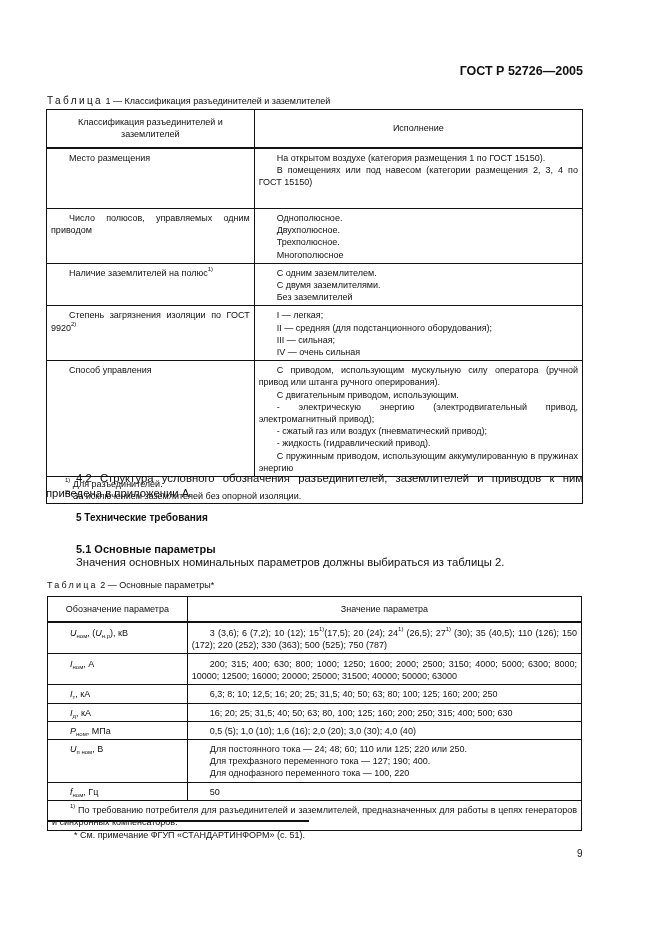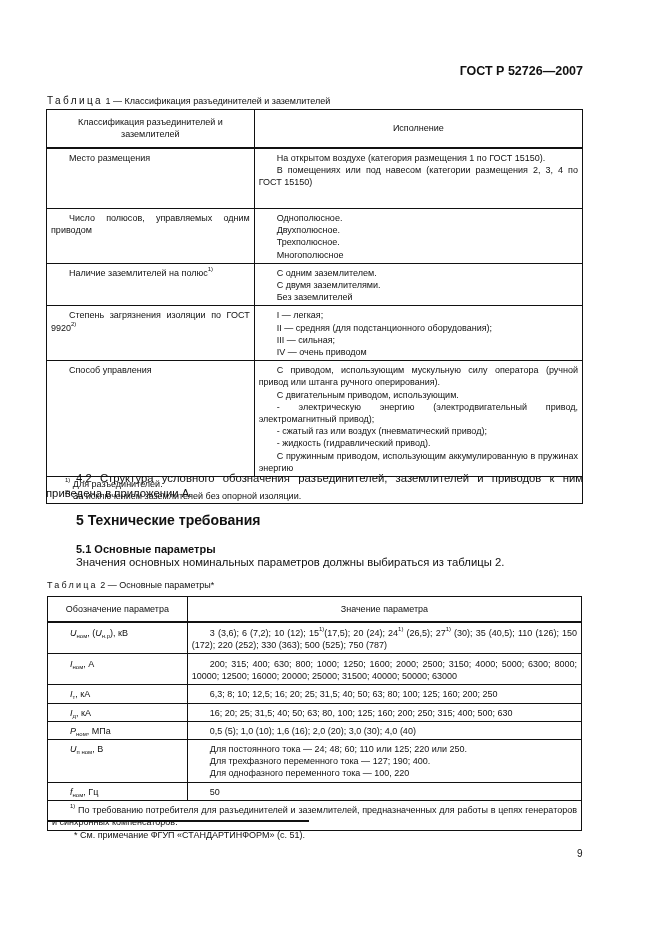--- a/index.html
+++ b/index.html
@@ -16,30 +16,30 @@
   th { text-align: center; vertical-align: middle; }
   .thickb { border-bottom: 2px solid #111; }
   .ind { text-indent: 18px; }
   .line { display: block; }
   .line.ind { text-indent: 18px; }
   .just { text-align: justify; }
   sup { font-size: 6px; line-height: 0; vertical-align: 5px; }
   sub { font-size: 6px; line-height: 0; vertical-align: -2px; }
   .it { font-style: italic; }
   .body-text { font-size: 11.3px; line-height: 14.5px; }
-  .h5 { font-size: 14px; font-weight: bold; }
+  .h5 { font-size: 10px; font-weight: bold; }
   .h51 { font-size: 11px; font-weight: bold; }
   .fnline { left: 47px; top: 820px; width: 262px; height: 2px; background: #111; }
   .fn { font-size: 9px; }
   .pnum { font-size: 10px; }
 </style>
 </head>
 <body>
 
-<div class="abs hdr-code">ГОСТ Р 52726—2007</div>
+<div class="abs hdr-code">ГОСТ Р 52726—2005</div>
 
 <div class="abs tcap" style="left:47px; top:95px;">
   <span class="sp">Таблица</span><span> 1 — Классификация разъединителей и заземлителей</span>
 </div>
 
 <table style="left:46px; top:109px; width:537px;">
   <colgroup>
       <col style="width:208px">
       <col style="width:329px">
     </colgroup>
@@ -79,21 +79,21 @@
     </td>
   </tr>
   <tr style="height:54px;">
     <td style="padding:3px 4px 2px 4px;" class="just">
           <span class="line ind"><span>Степень загрязнения изоляции по ГОСТ 9920</span><sup>2)</sup></span>
         </td>
     <td style="padding:3px 4px 2px 22px;">
       <span class="line">I — легкая;</span>
       <span class="line">II — средняя (для подстанционного оборудования);</span>
       <span class="line">III — сильная;</span>
-      <span class="line">IV — очень приводом</span>
+      <span class="line">IV — очень сильная</span>
     </td>
   </tr>
   <tr style="height:100px;">
     <td style="padding:3px 4px 2px 4px;">
           <span class="line ind">Способ управления</span>
         </td>
     <td style="padding:3px 4px 2px 4px;" class="just">
       <span class="line ind">С приводом, использующим мускульную силу оператора (ручной привод или штанга ручного оперирования).</span>
       <span class="line ind">С двигательным приводом, использующим.</span>
       <span class="line ind">- электрическую энергию (электродвигательный привод, электромагнитный привод);</span>

